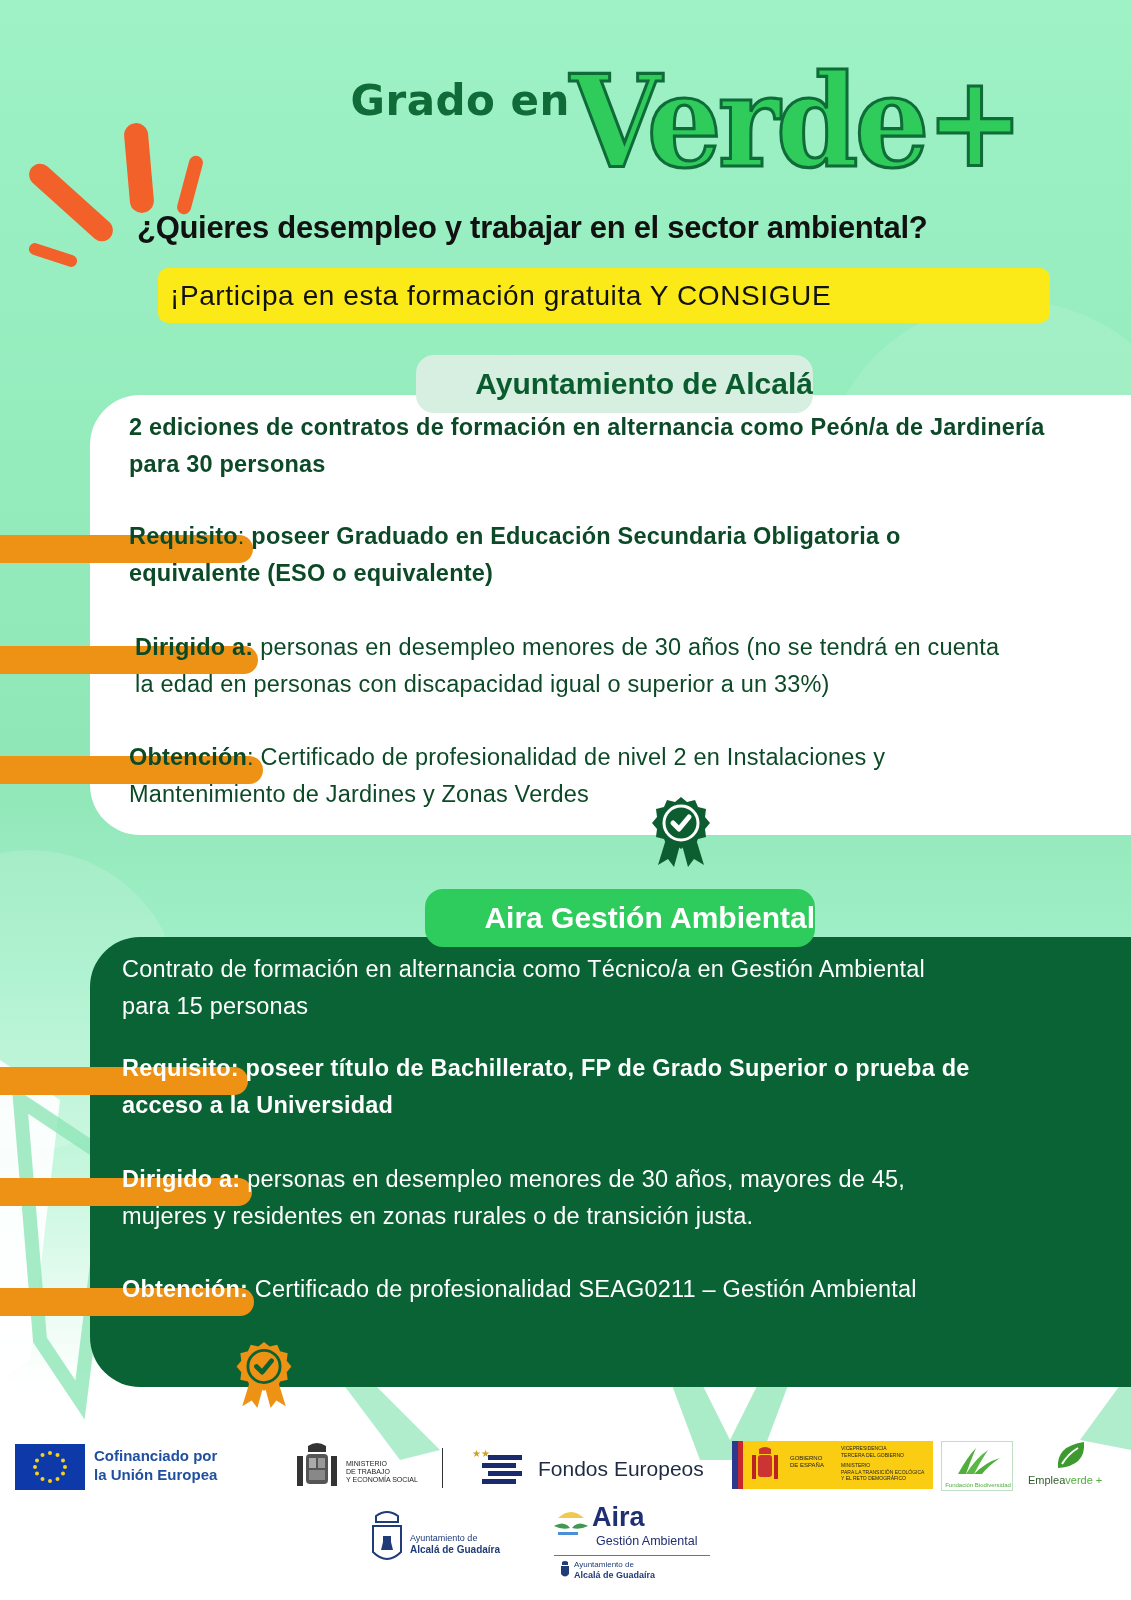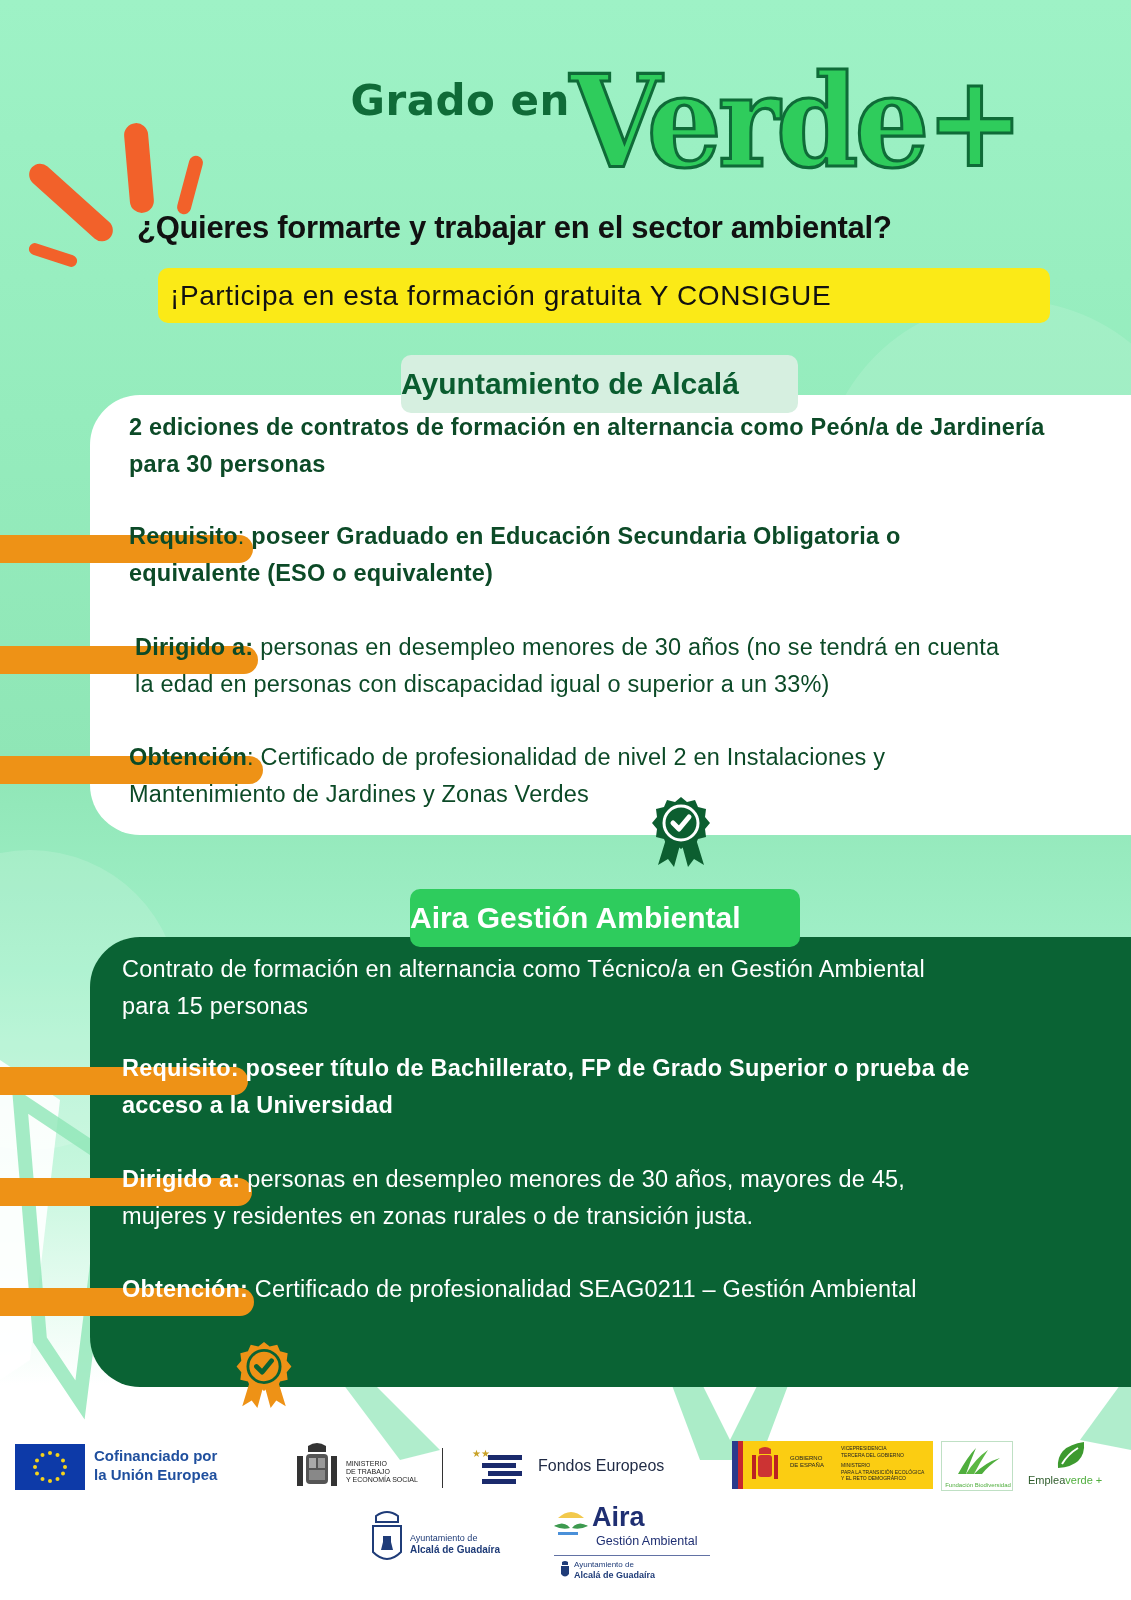--- a/index.html
+++ b/index.html
@@ -43,22 +43,22 @@
   }
 
   .card {
     position: absolute; left: 90px; width: 1041px;
     border-radius: 50px 0 0 50px;
   }
   .card-white { top: 395px; height: 440px; background: #ffffff; }
   .card-green { top: 937px; height: 450px; background: #0a6334; }
 
   .pill-title {
-    position: absolute; border-radius: 10px; text-align: left;
-    font-family: "Liberation Sans", sans-serif; font-weight: bold;
+    position: absolute; border-radius: 18px; text-align: right;
+    font-family: "Liberation Sans", sans-serif; font-weight: bold; margin-left: 15px;
   }
   .pill-1 {
     left: 401px; top: 355px; width: 397px; height: 58px;
     background: #d6efe0; color: #0a5c2f; font-size: 30px; line-height: 58px;
   }
   .pill-2 {
     left: 410px; top: 889px; width: 390px; height: 58px;
     background: #2ecc5d; color: #ffffff; font-size: 30px; line-height: 58px;
   }
 
@@ -115,21 +115,21 @@
 <div class="deco-stroke" style="left:183px;top:155px;width:14px;height:60px;transform:rotate(15deg);"></div>
 <div class="deco-stroke" style="left:47px;top:230px;width:12px;height:50px;transform:rotate(-72deg);"></div>
 
 <div class="title-block">
   <div class="title-small">
     <div>Grado en</div>
   </div>
   <div class="title-big">Verde+</div>
 </div>
 
-<div class="question">¿Quieres formarte y trabajar en el sector ambiental?</div>
+<div class="question">¿Quieres desempleo y trabajar en el sector ambiental?</div>
 <div class="cta">¡Participa en esta formación gratuita Y CONSIGUE</div>
 
 <div class="card card-white"></div>
 <div class="pill-title pill-1">Ayuntamiento de Alcalá</div>
 
 <div class="body-text dark" style="left:129px;top:409px;width:980px;font-weight:bold;">
   <div>2 ediciones de contratos de formación en alternancia como Peón/a de Jardinería</div>
   <div>para 30 personas</div>
 </div>
 
@@ -234,21 +234,21 @@
 </div>
 
 <div class="footer-logo" style="left:472px;top:1447px;">
   <svg width="60" height="40" viewBox="0 0 60 40">
     <text x="0" y="10" font-size="10" fill="#c9a227">★★</text>
     <rect x="16" y="8" width="34" height="5" fill="#1a2a6c"></rect>
     <rect x="10" y="16" width="34" height="5" fill="#1a2a6c"></rect>
     <rect x="16" y="24" width="34" height="5" fill="#1a2a6c"></rect>
     <rect x="10" y="32" width="34" height="5" fill="#1a2a6c"></rect>
   </svg>
-  <div style="position:absolute;left:66px;top:10px;font-family:'Liberation Sans',sans-serif;font-size:16px;color:#1f2a44;white-space:nowrap;">Fondos Europeos</div>
+  <div style="position:absolute;left:66px;top:10px;font-family:'Liberation Sans',sans-serif;font-size:21px;color:#1f2a44;white-space:nowrap;">Fondos Europeos</div>
 </div>
 
 <div class="footer-logo" style="left:732px;top:1441px;width:201px;height:48px;background:#fbcd12;">
   <div style="position:absolute;left:0;top:0;width:6px;height:48px;background:#2b3a8c;"></div>
   <div style="position:absolute;left:6px;top:0;width:5px;height:48px;background:#c6262e;"></div>
   <svg style="position:absolute;left:18px;top:6px;" width="30" height="36" viewBox="0 0 30 36">
     <rect x="2" y="8" width="4" height="24" fill="#b22"></rect>
       <rect x="24" y="8" width="4" height="24" fill="#b22"></rect>
     <rect x="8" y="8" width="14" height="22" rx="3" fill="#c33"></rect>
     <path d="M9 2 Q15 -2 21 2 L21 7 L9 7 Z" fill="#c33"></path>

